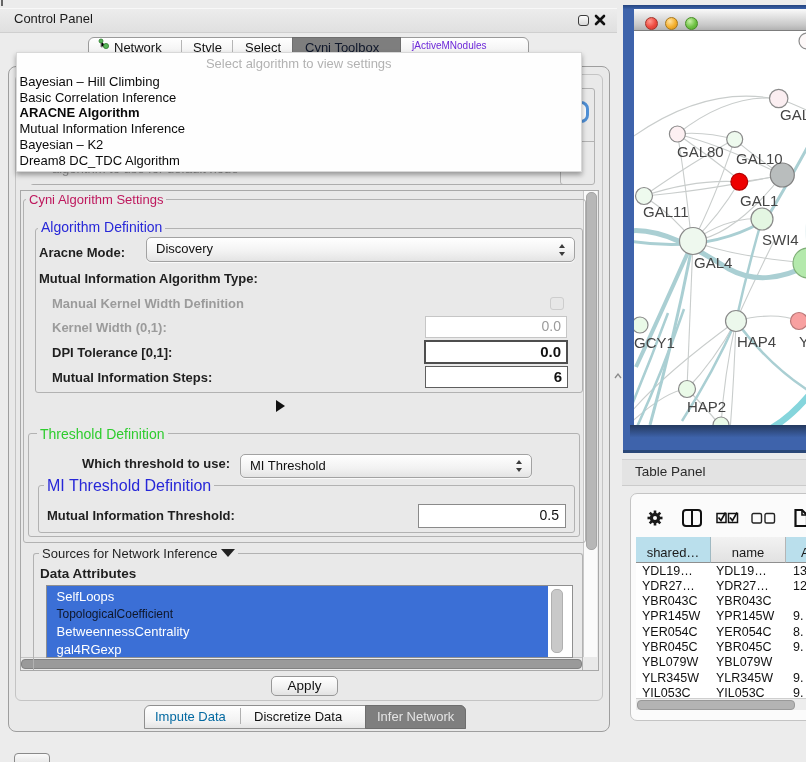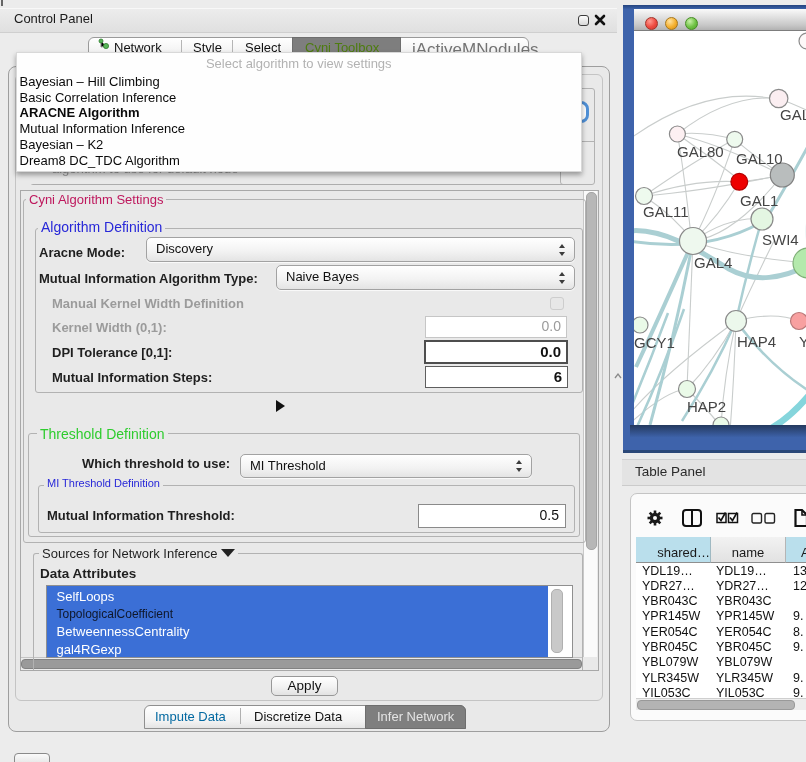--- a/index.html
+++ b/index.html
@@ -34,22 +34,22 @@
   <div class="abs" style="left:232px;top:40px;width:1px;height:16px;background:#b5b5b5;"></div>
   <div class="abs" style="left:292px;top:37px;width:107px;height:22px;background:#7e7e7e;border:1px solid #6e6e6e;"></div>
   <svg class="abs" style="left:98px;top:38px;" width="12" height="12" viewBox="0 0 12 12">
     <path d="M3 3 L3 9 L8 8 M3 3 L8 8" stroke="#8a8a8a" stroke-width="1"></path>
     <circle cx="3" cy="3" r="2" fill="#58b558" stroke="#2e7d2e" stroke-width=".8"></circle>
     <circle cx="8" cy="8" r="2.6" fill="#58b558" stroke="#2e7d2e" stroke-width=".8"></circle>
   </svg>
   <div class="abs" style="left:114px;top:40px;font-size:13px;color:#111;">Network</div>
   <div class="abs" style="left:193px;top:40px;font-size:13px;color:#111;">Style</div>
   <div class="abs" style="left:245px;top:40px;font-size:13px;color:#111;">Select</div>
-  <div class="abs" style="left:305px;top:40px;font-size:13px;color:#4d7c0f;">Cyni Toolbox</div>
-  <div class="abs" style="left:412px;top:40px;font-size:17px;color:#737373;">jActiveMNodules</div>
+  <div class="abs" style="left:305px;top:40px;font-size:13px;color:#0f172a;">Cyni Toolbox</div>
+  <div class="abs" style="left:412px;top:40px;font-size:10px;color:#6d28d9;">jActiveMNodules</div>
 
   <div class="abs" style="left:8px;top:66px;width:600px;height:664px;border:1px solid #9e9e9e;border-radius:8px;background:#e9e9e9;"></div>
   <div class="abs" style="left:14.5px;top:74px;width:586px;height:625px;border:1px solid #c4c4c4;border-radius:6px;background:#e9e9e9;"></div>
 
   <div class="abs" style="left:560px;top:88px;width:33px;height:95px;border:1px solid #b2b2b2;border-radius:3px;"></div>
   <div class="abs" style="left:554px;top:101px;width:29px;height:16px;border:3.5px solid #4f8fd5;border-radius:8px;background:#fff;"></div>
   <div class="abs" style="left:580px;top:141px;width:14px;height:1px;background:#b2b2b2;"></div>
 
   <div class="abs" style="left:30px;top:170px;width:550px;height:15px;overflow:hidden;">
     <div class="abs" style="left:22px;top:-9px;font-size:13px;color:#9a9a9a;">algorithm to use for default node</div>
@@ -69,24 +69,20 @@
 
   <div class="group" style="left:34.5px;top:228px;width:546px;height:163px;"></div>
   <div class="gtitle" style="left:38px;top:219px;font-size:14px;color:#2727d8;">Algorithm Definition</div>
 
   <div class="lbl" style="position:absolute;left:39px;top:245px;">Aracne Mode:</div>
   <div class="combo" style="left:146px;top:237px;width:427px;height:23px;">
       <span class="ct">Discovery</span>
       <span class="arr"></span>
     </div>
   <div class="lbl" style="position:absolute;left:39px;top:271px;">Mutual Information Algorithm Type:</div>
-  <div class="combo" style="left:276px;top:265px;width:297px;height:23px;">
-      <span class="ct">Naive Bayes</span>
-      <span class="arr"></span>
-    </div>
 
   <div class="glbl" style="position:absolute;left:52px;top:296px;">Manual Kernel Width Definition</div>
   <div class="abs" style="left:550px;top:297px;width:12px;height:11px;background:#e7e7e7;border:1px solid #cdcdcd;border-radius:3px;"></div>
 
   <div class="glbl" style="position:absolute;left:52px;top:320px;">Kernel Width (0,1):</div>
   <div class="field" style="left:425px;top:316px;width:135px;height:19px;border:1px solid #c6c6c6;padding:1px 5px 0 0;color:#9b9b9b;">0.0</div>
 
   <div class="lbl" style="position:absolute;left:52px;top:345px;">DPI Tolerance [0,1]:</div>
   <div class="field" style="left:424px;top:340px;width:135px;height:19px;border:2px solid #4e4e4e;padding:1px 5px 0 0;font-size:15px;font-weight:bold;">0.0</div>
 
@@ -98,21 +94,21 @@
   <div class="group" style="left:27.5px;top:433px;width:550px;height:102px;"></div>
   <div class="gtitle" style="left:37px;top:426px;font-size:14px;color:#2ecc2e;">Threshold Definition</div>
 
   <div class="lbl" style="position:absolute;left:82px;top:456px;">Which threshold to use:</div>
   <div class="combo" style="left:240px;top:454px;width:290px;height:22px;">
       <span class="ct">MI Threshold</span>
       <span class="arr"></span>
     </div>
 
   <div class="group" style="left:38px;top:485px;width:535px;height:46px;"></div>
-  <div class="gtitle" style="left:44px;top:477px;font-size:11px;color:#2727d8;">MI Threshold Definition</div>
+  <div class="gtitle" style="left:44px;top:477px;font-size:16px;color:#2727d8;">MI Threshold Definition</div>
   <div class="lbl" style="position:absolute;left:47px;top:508px;">Mutual Information Threshold:</div>
   <div class="field" style="left:418px;top:504px;width:140px;height:20px;border:1px solid #8a8a8a;padding:2px 6px 0 0;">0.5</div>
 
   <div class="abs" style="left:33px;top:553px;width:548px;height:116px;border:1px solid #b2b2b2;border-bottom:none;border-radius:3px 3px 0 0;"></div>
   <div class="gtitle" style="left:39px;top:546px;font-size:13px;color:#1f1f1f;">Sources for Network Inference <span style="display:inline-block;width:0;height:0;border-left:7px solid transparent;border-right:7px solid transparent;border-top:8px solid #222;vertical-align:1px;"></span></div>
   <div class="lbl" style="position:absolute;left:40px;top:566px;font-size:13.5px;">Data Attributes</div>
 
   <div class="abs" style="left:45.5px;top:585px;width:525px;height:71px;background:#fff;border:1px solid #8f8f8f;overflow:hidden;">
     <div class="abs" style="left:0;top:0;width:501px;height:71px;background:#3b6fd6;"></div>
     <div class="abs" style="left:10px;top:3px;font-size:13px;color:#fff;">SelfLoops</div>
@@ -261,21 +257,21 @@
   </svg>
   <svg class="abs" style="left:794px;top:508px;" width="12" height="20" viewBox="0 0 12 20">
     <path d="M1.5 2 L8 2 L13 7 L13 18 L1.5 18 Z" fill="none" stroke="#111" stroke-width="2.2"></path>
     <path d="M8 2 L8 7 L13 7" fill="none" stroke="#111" stroke-width="1.6"></path>
   </svg>
 
   <div class="abs" style="left:636px;top:537px;width:170px;height:173px;overflow:hidden;background:#fff;">
     <div class="abs" style="left:0;top:0;width:74px;height:25px;background:#badfec;border-right:1px solid #9fb9c2;border-bottom:1px solid #8f8f8f;"></div>
     <div class="abs" style="left:75px;top:0;width:74px;height:25px;background:linear-gradient(#f2f2f2,#e2e2e2);border-right:1px solid #b5b5b5;border-bottom:1px solid #8f8f8f;"></div>
     <div class="abs" style="left:150px;top:0;width:20px;height:25px;background:#badfec;border-bottom:1px solid #8f8f8f;"></div>
-    <div class="abs" style="left:0;top:8px;width:74px;text-align:right;font-size:13px;color:#1a1a1a;">shared…</div>
+    <div class="abs" style="left:0;top:8px;width:74px;text-align:center;font-size:13px;color:#1a1a1a;">shared…</div>
     <div class="abs" style="left:75px;top:8px;width:74px;text-align:center;font-size:13px;color:#1a1a1a;">name</div>
     <div class="abs" style="left:165px;top:8px;font-size:13px;color:#1a1a1a;">A</div>
     <div class="abs" style="left:0;top:26.5px;font-size:12.5px;color:#111;line-height:15.3px;">
       <div style="padding-left:6px;">YDL19…</div>
         <div style="padding-left:6px;">YDR27…</div>
         <div style="padding-left:6px;">YBR043C</div>
         <div style="padding-left:6px;">YPR145W</div>
         <div style="padding-left:6px;">YER054C</div>
         <div style="padding-left:6px;">YBR045C</div>
         <div style="padding-left:6px;">YBL079W</div>

